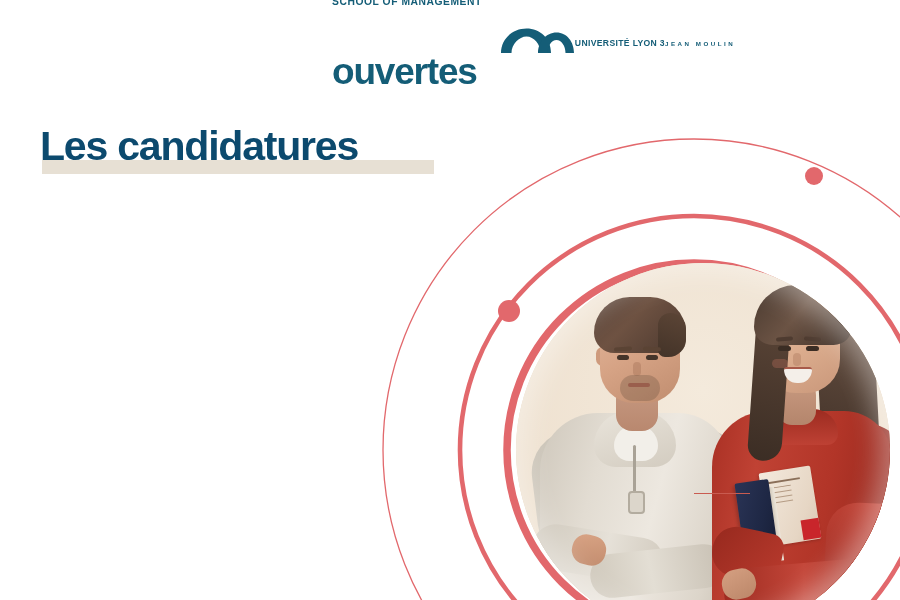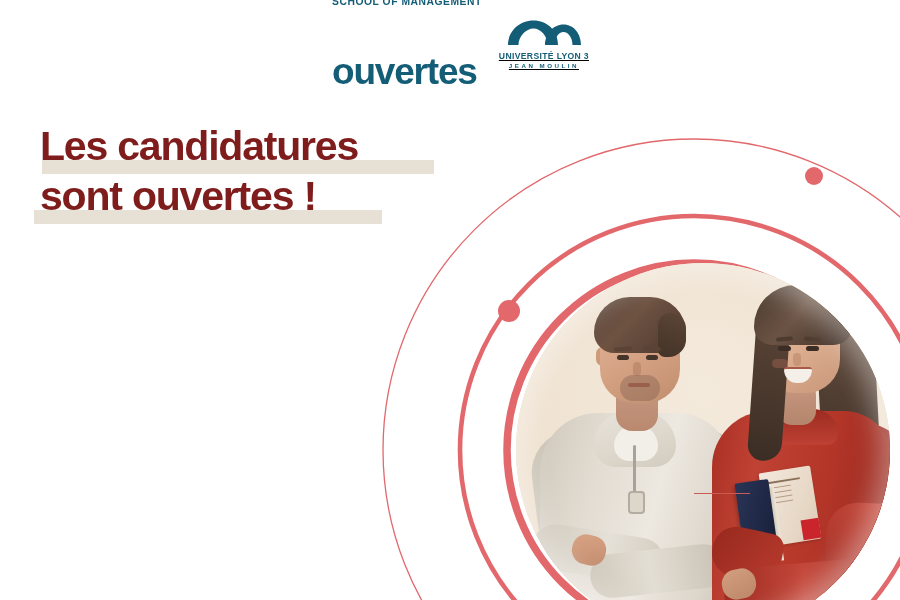--- a/index.html
+++ b/index.html
@@ -60,26 +60,25 @@
   .logo-divider {
     width: 3px;
     height: 48px;
     margin: 0 9px 0 8px;
     background: linear-gradient(to bottom, #8CC63F 0%, #2EA9B0 45%, #1D6E8C 100%);
     border-radius: 1px;
     align-self: center;
   }
   .logo-right {
     display: flex;
-    flex-direction: column;
+    flex-direction: row;
     justify-content: flex-end;
     align-items: center;
     height: 52px;
     padding-bottom: 2px;
-    text-decoration: underline;
   }
   .logo-mark {
     display: block;
     margin-bottom: 2px;
   }
   .logo-univ {
     font-family: "Liberation Sans", sans-serif;
     font-size: 8.6px;
     font-weight: bold;
     letter-spacing: 0.35px;
@@ -115,21 +114,21 @@
     color: #E47B7E;
     font-size: 74px;
     letter-spacing: -2.6px;
     line-height: 0.98;
   }
   .hl-teal-wrap {
     position: relative;
     margin-top: 8px;
   }
   .hl-teal {
-    color: #7f1d1d;
+    color: #0c4a6e;
     font-size: 41px;
     letter-spacing: -1.2px;
     line-height: 1.02;
     position: relative;
     z-index: 2;
     display: block;
   }
   .hl-band {
     position: absolute;
     background: #E7E0D4;
@@ -543,19 +542,15 @@
     </div>
   </div>
 
   <div class="headline">
 
     <div class="hl-teal-wrap">
       <div class="hl-band band-1"></div>
       <span class="hl-line hl-teal">Les candidatures</span>
     </div>
 
-    <div class="hl-teal-wrap">
-      <div class="hl-band band-2"></div>
-      <span class="hl-line hl-teal">sont ouvertes !</span>
-    </div>
   </div>
 
 </div>
 
 </body></html>

